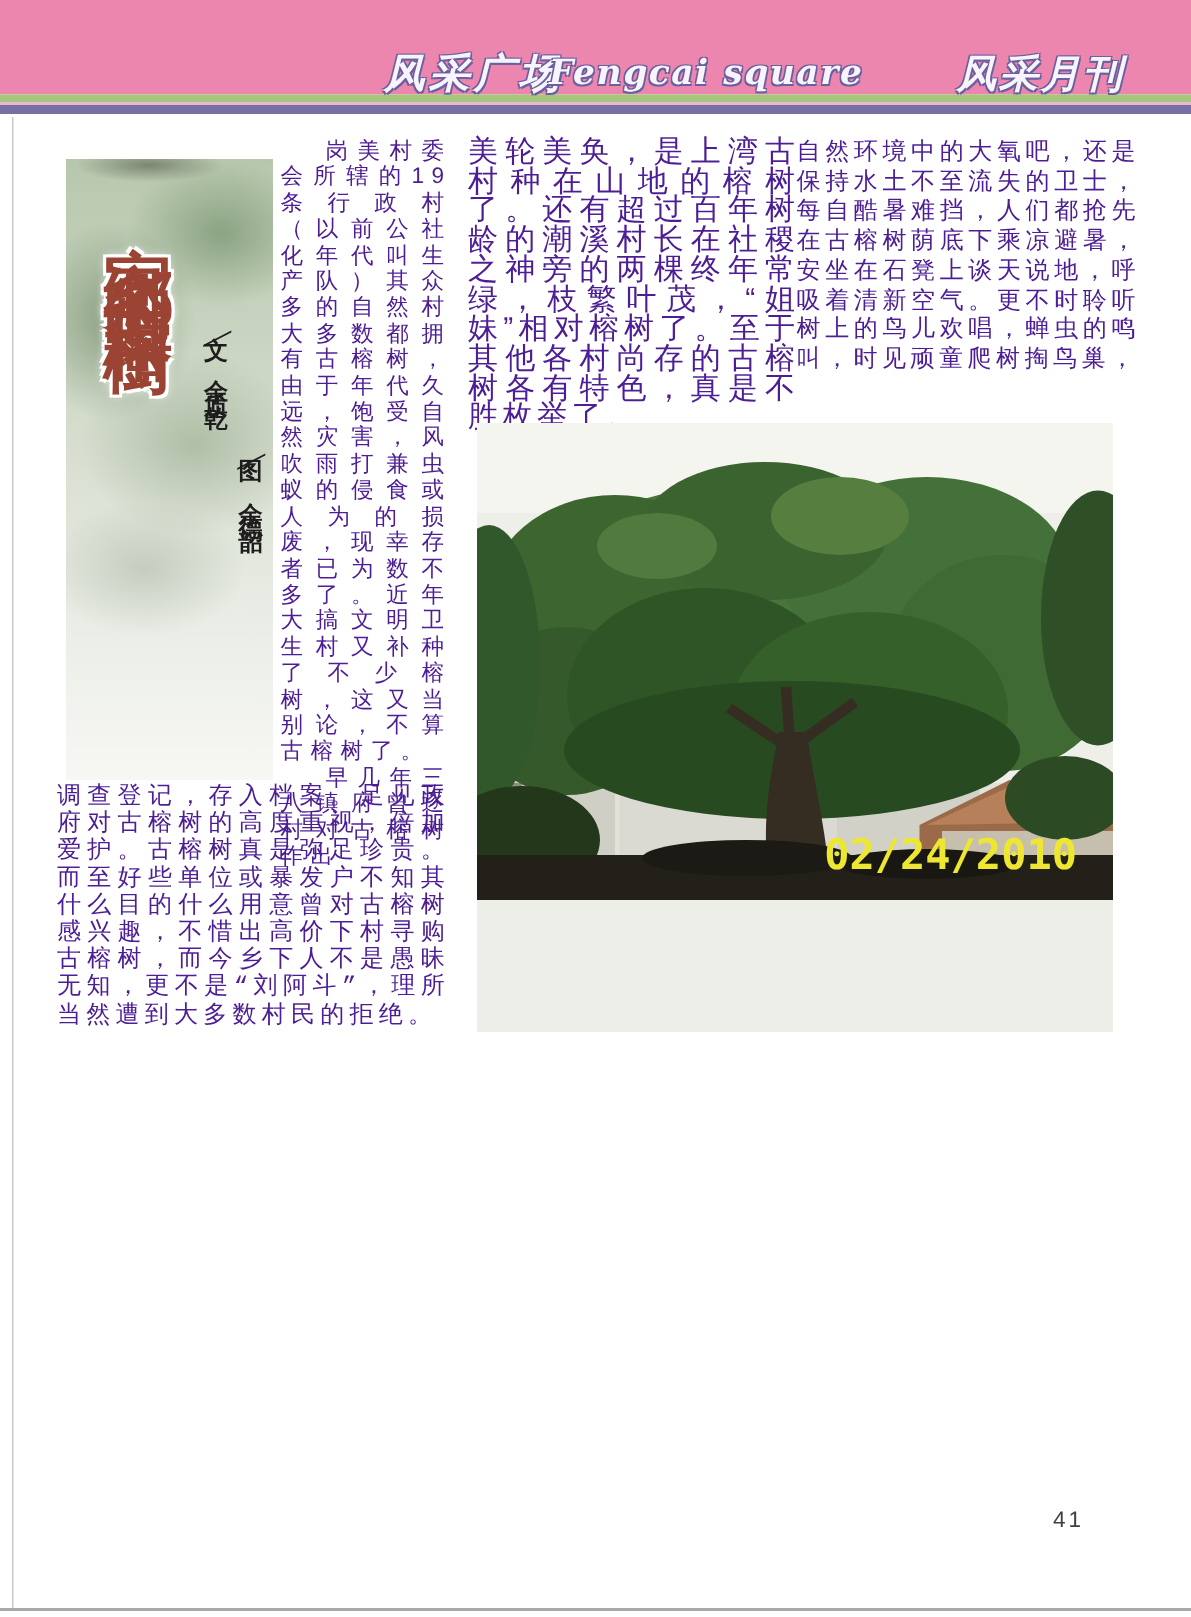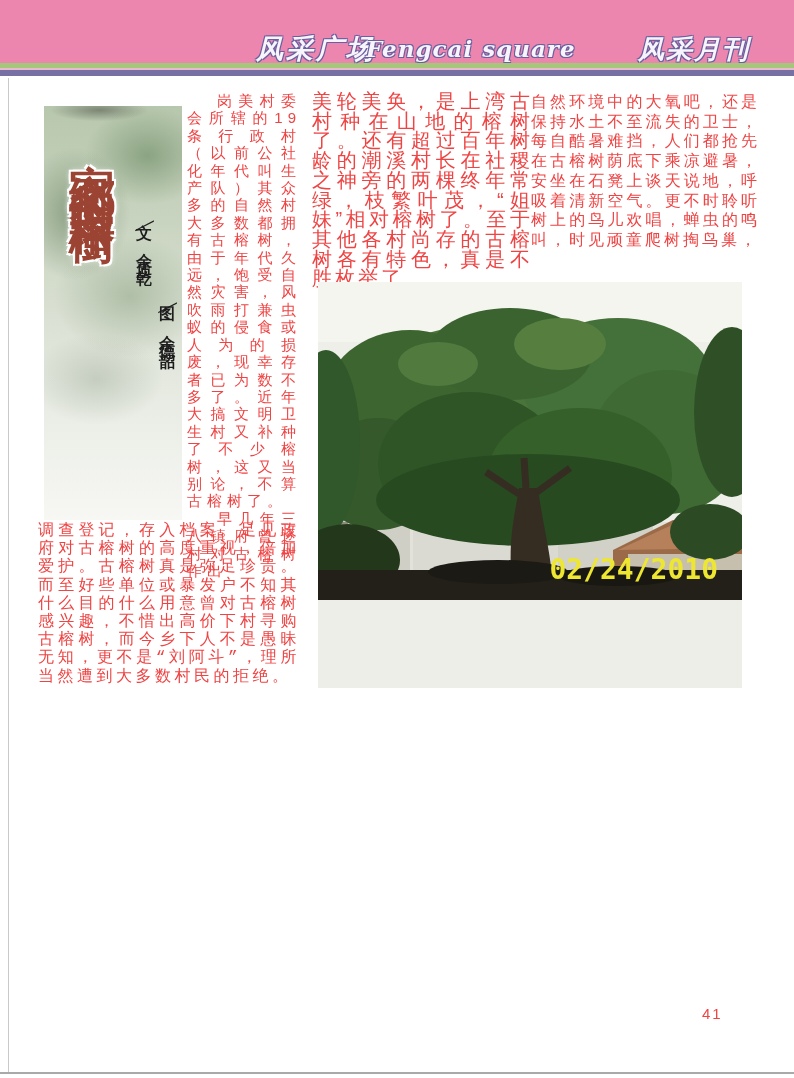--- a/index.html
+++ b/index.html
@@ -34,36 +34,36 @@
   .title-text{position:absolute;left:26px;top:20px;writing-mode:vertical-rl;
       font-family:"DejaVu Serif","Liberation Serif",serif;font-weight:bold;font-size:46px;
       letter-spacing:11px;color:#9c4434;line-height:1;
       text-shadow:-2px -2px 0 #fff,2px -2px 0 #fff,-2px 2px 0 #fff,2px 2px 0 #fff,0 0 7px #fff;}
   .byline{position:absolute;writing-mode:vertical-rl;font-family:"DejaVu Serif","Liberation Serif",serif;
       font-weight:bold;font-size:16px;color:#1d1d1d;letter-spacing:9px;line-height:1;}
   .byline-author{left:92px;top:106px;}
   .byline-photo{left:115px;top:188px;}
 
   
-  .txt{position:absolute;text-align:justify;color:#ef4444;}
+  .txt{position:absolute;text-align:justify;color:#4c1d95;}
   .txt p{margin:0;}
   .txt p.ind{text-indent:2em;}
   .col1a{left:187px;top:92px;width:114px;font-size:15px;line-height:17.4px;letter-spacing:5px;}
   .col1b{left:38px;top:522px;width:262px;font-size:16px;line-height:18.2px;letter-spacing:3.5px;font-family:Liberation Mono, monospace;}
   .col2a{left:312px;top:92px;width:221px;font-size:20px;line-height:19.7px;letter-spacing:3px;}
   .col2b{left:320px;top:636px;width:221px;font-size:15.5px;line-height:17.4px;letter-spacing:2.5px;}
   .col3a{left:531px;top:92px;width:229px;font-size:16px;line-height:19.7px;letter-spacing:3px;}
   .col3b{left:531px;top:633px;width:229px;font-size:15.5px;line-height:18.6px;letter-spacing:2.5px;}
 
   
   .photo-frame{position:absolute;left:318px;top:282px;width:424px;height:406px;background:#eeeee8;}
   .photo-frame svg{display:block;}
 
   
-  .pagenum{position:absolute;left:702px;top:1005px;font-size:15px;color:#ef4444;letter-spacing:2px;}
+  .pagenum{position:absolute;left:702px;top:1005px;font-size:15px;color:#404040;letter-spacing:2px;}
 </style>
 </head>
 <body>
 
 <div class="page">
 
   <div class="band"></div>
   <div class="line-green"></div>
   <div class="line-gap"></div>
   <div class="line-purple"></div>

